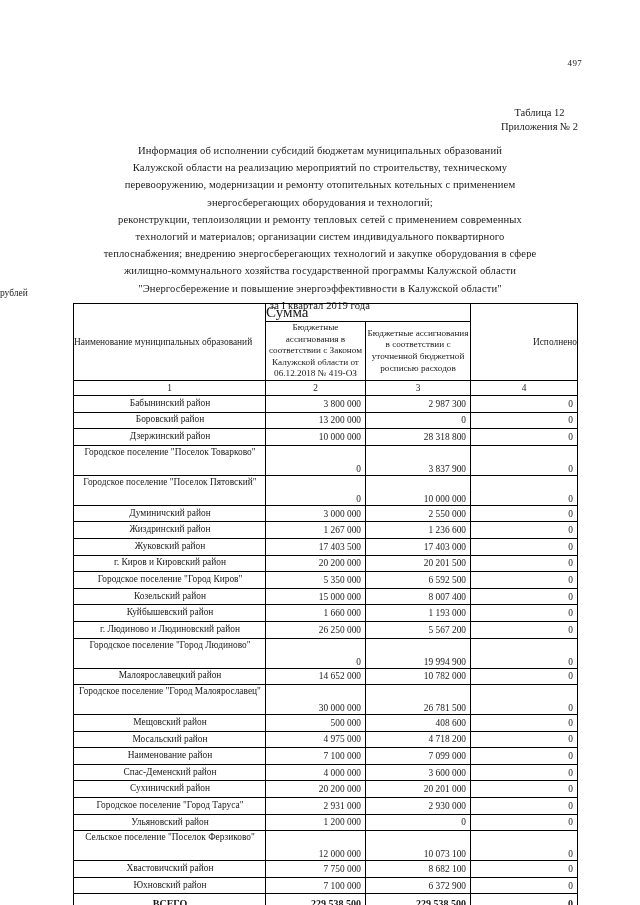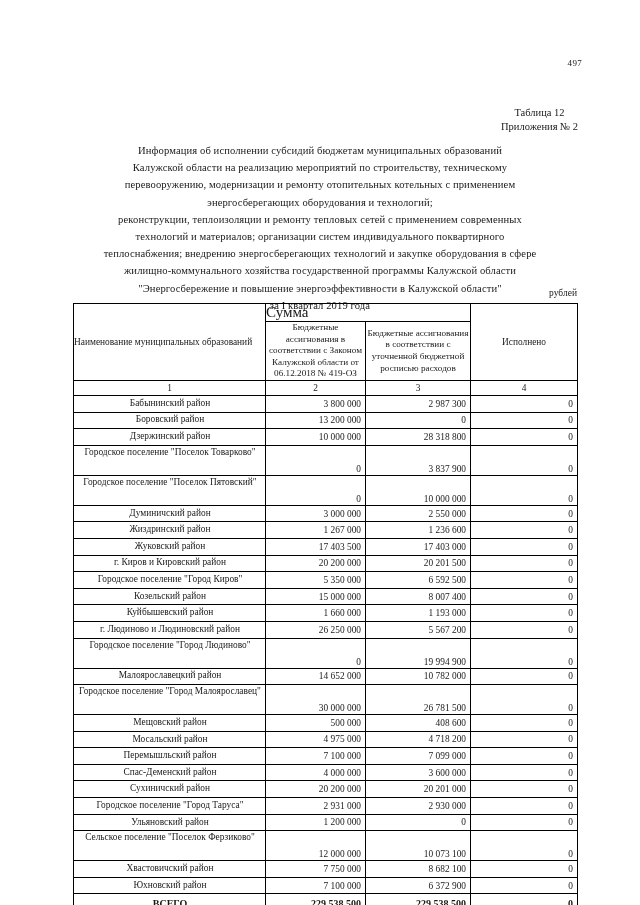--- a/index.html
+++ b/index.html
@@ -56,21 +56,21 @@
     letter-spacing: 0.1px;
   }
   .doc-title .line { display: block; white-space: nowrap; }
 
   
   .units {
     position: absolute;
     top: 288px;
     left: 0;
     width: 577px;
-    text-align: right;
+    text-align: left;
     font-size: 9.5px;
   }
 
   
   .tbl-wrap {
     position: absolute;
     left: 73px;
     top: 303px;
     width: 504px;
   }
@@ -106,21 +106,21 @@
     font-size: 9.4px;
   }
   th.h-col {
     text-align: center;
     font-weight: normal;
     line-height: 11.6px;
     padding: 4px 3px;
     font-size: 9.2px;
   }
   th.h-ispoln {
-    text-align: center;
+    text-align: right;
     font-weight: normal;
     font-size: 9.4px;
     margin-left: 8px;
   }
   tr.numrow td {
     text-align: center;
     height: 14px;
     font-size: 9.4px;
   }
 
@@ -301,21 +301,21 @@
             <td class="val">408 600</td>
             <td class="val">0</td>
           </tr>
           <tr class="single">
             <td class="nm">Мосальский район</td>
             <td class="val">4 975 000</td>
             <td class="val">4 718 200</td>
             <td class="val">0</td>
           </tr>
           <tr class="single">
-            <td class="nm">Перемышльский район</td>
+            <td class="nm">Наименование район</td>
             <td class="val">7 100 000</td>
             <td class="val">7 099 000</td>
             <td class="val">0</td>
           </tr>
           <tr class="single">
             <td class="nm">Спас-Деменский район</td>
             <td class="val">4 000 000</td>
             <td class="val">3 600 000</td>
             <td class="val">0</td>
           </tr>

